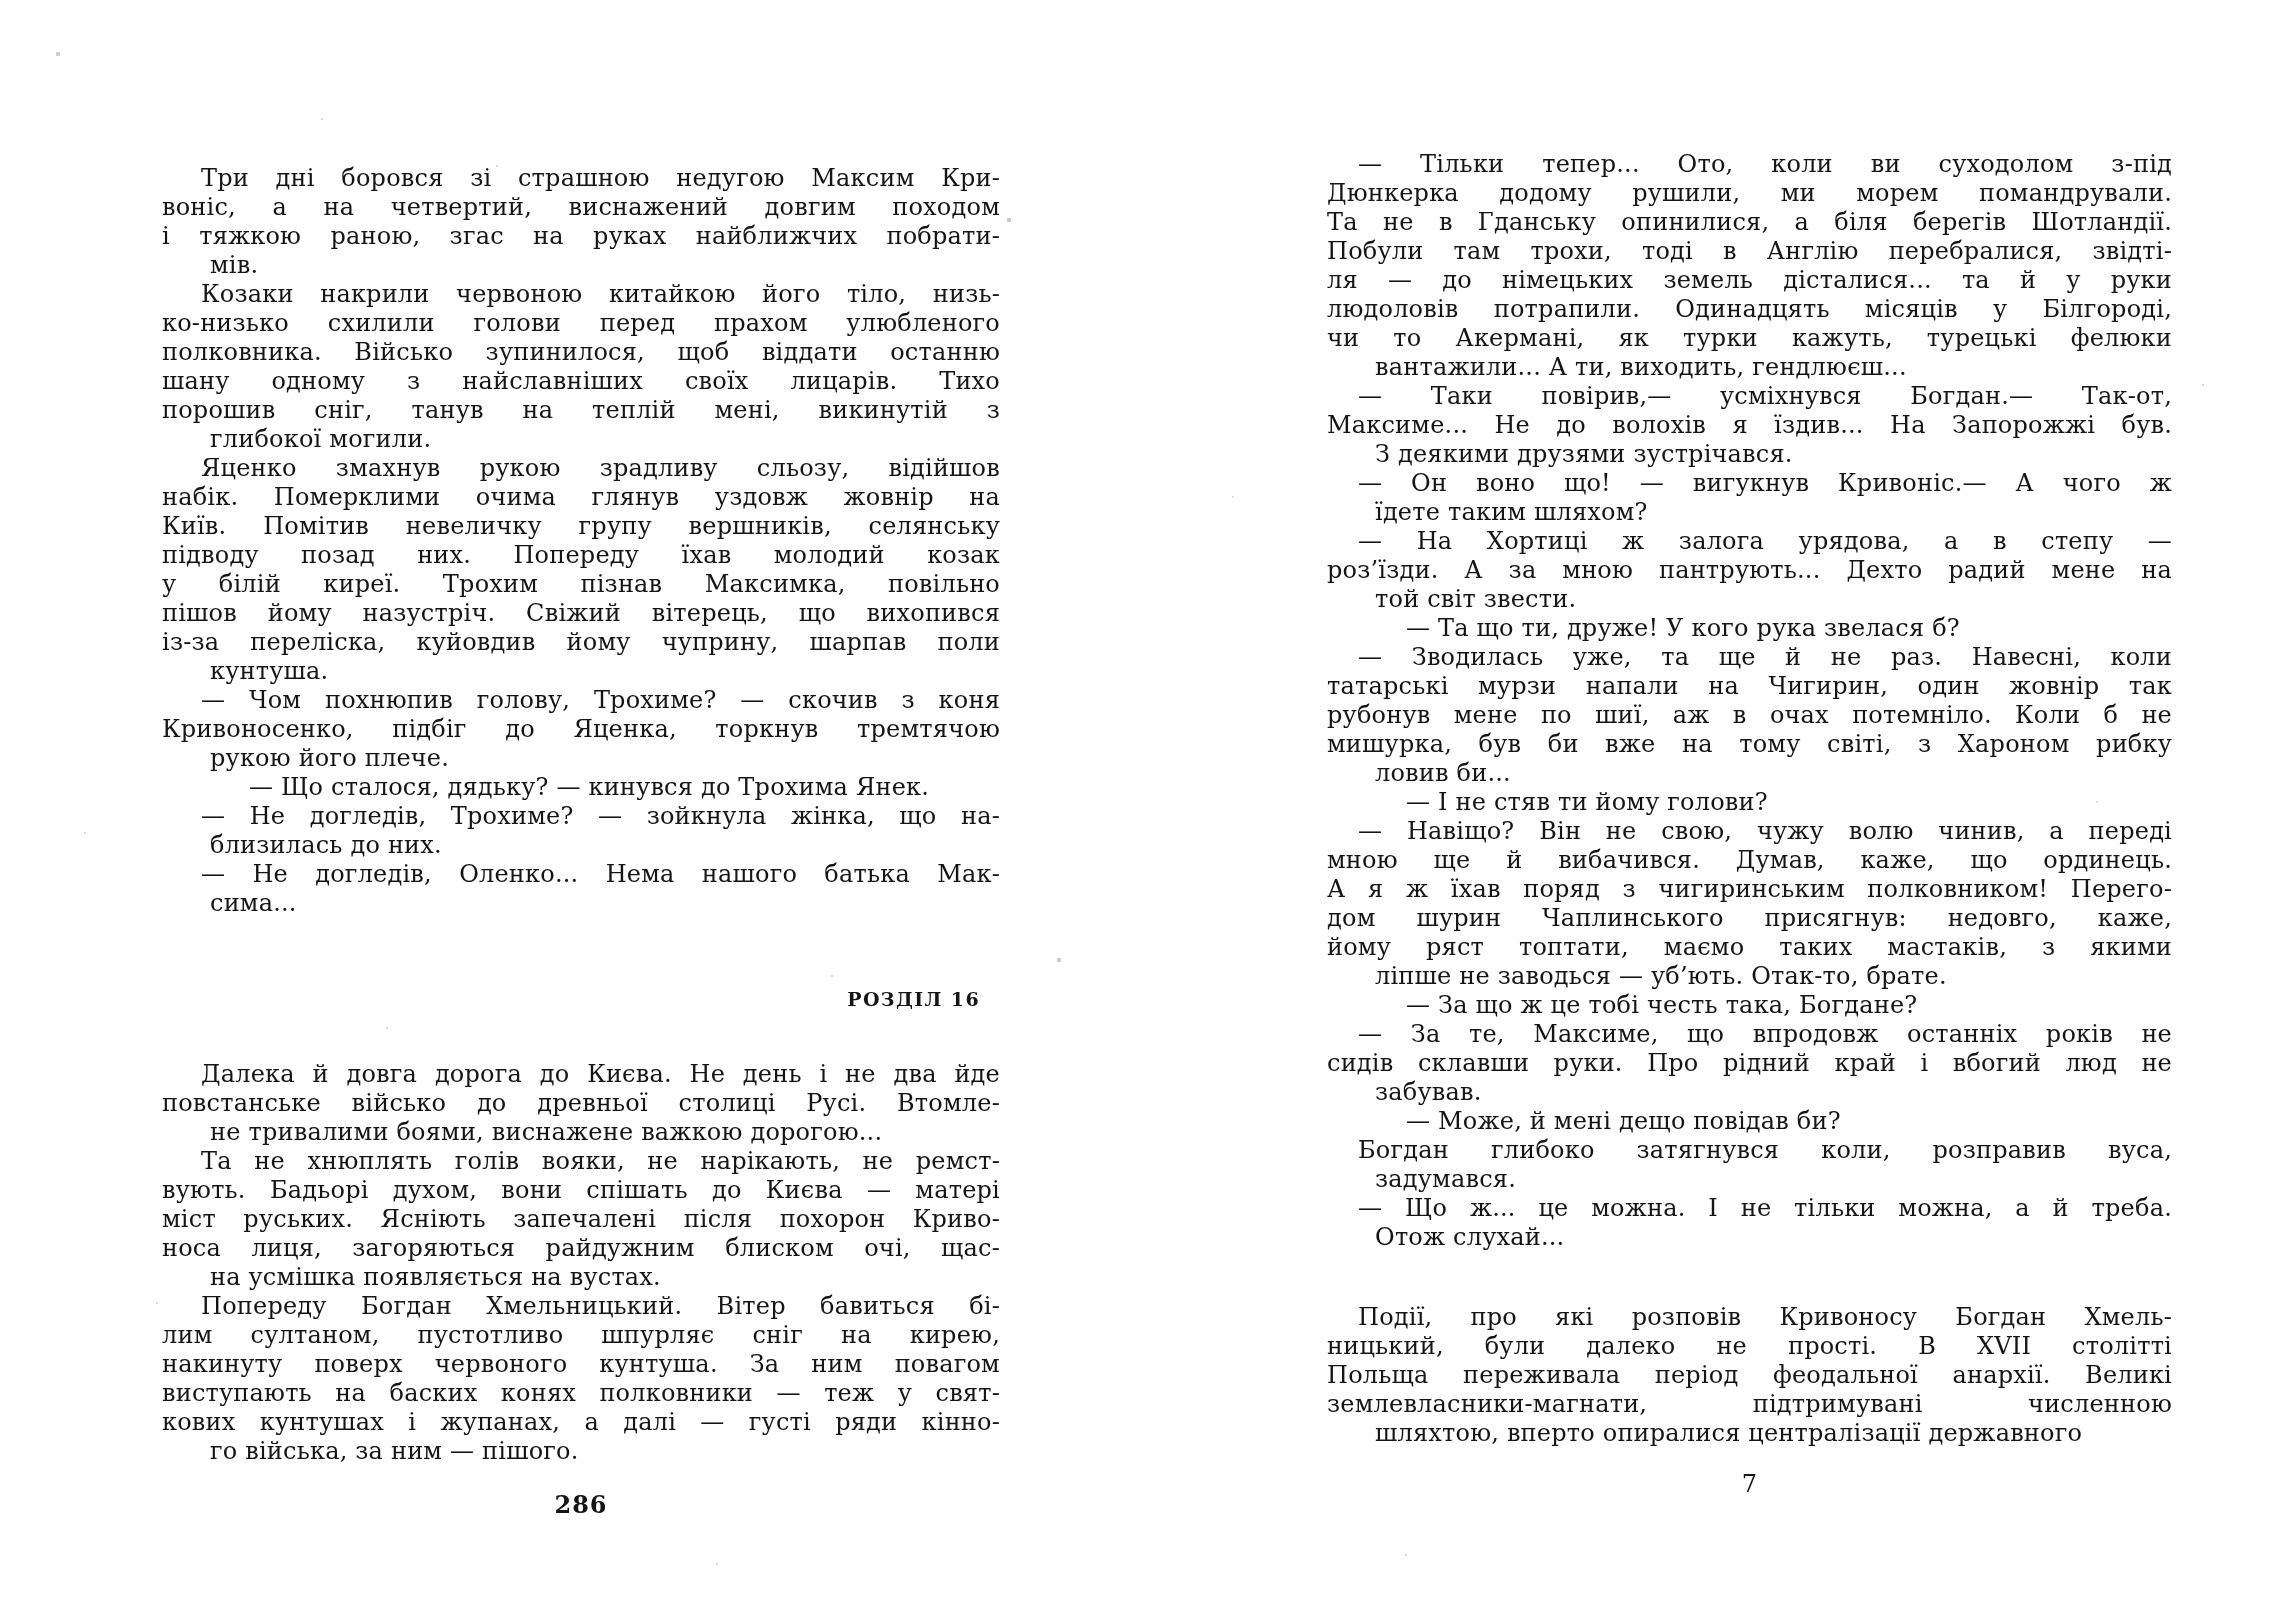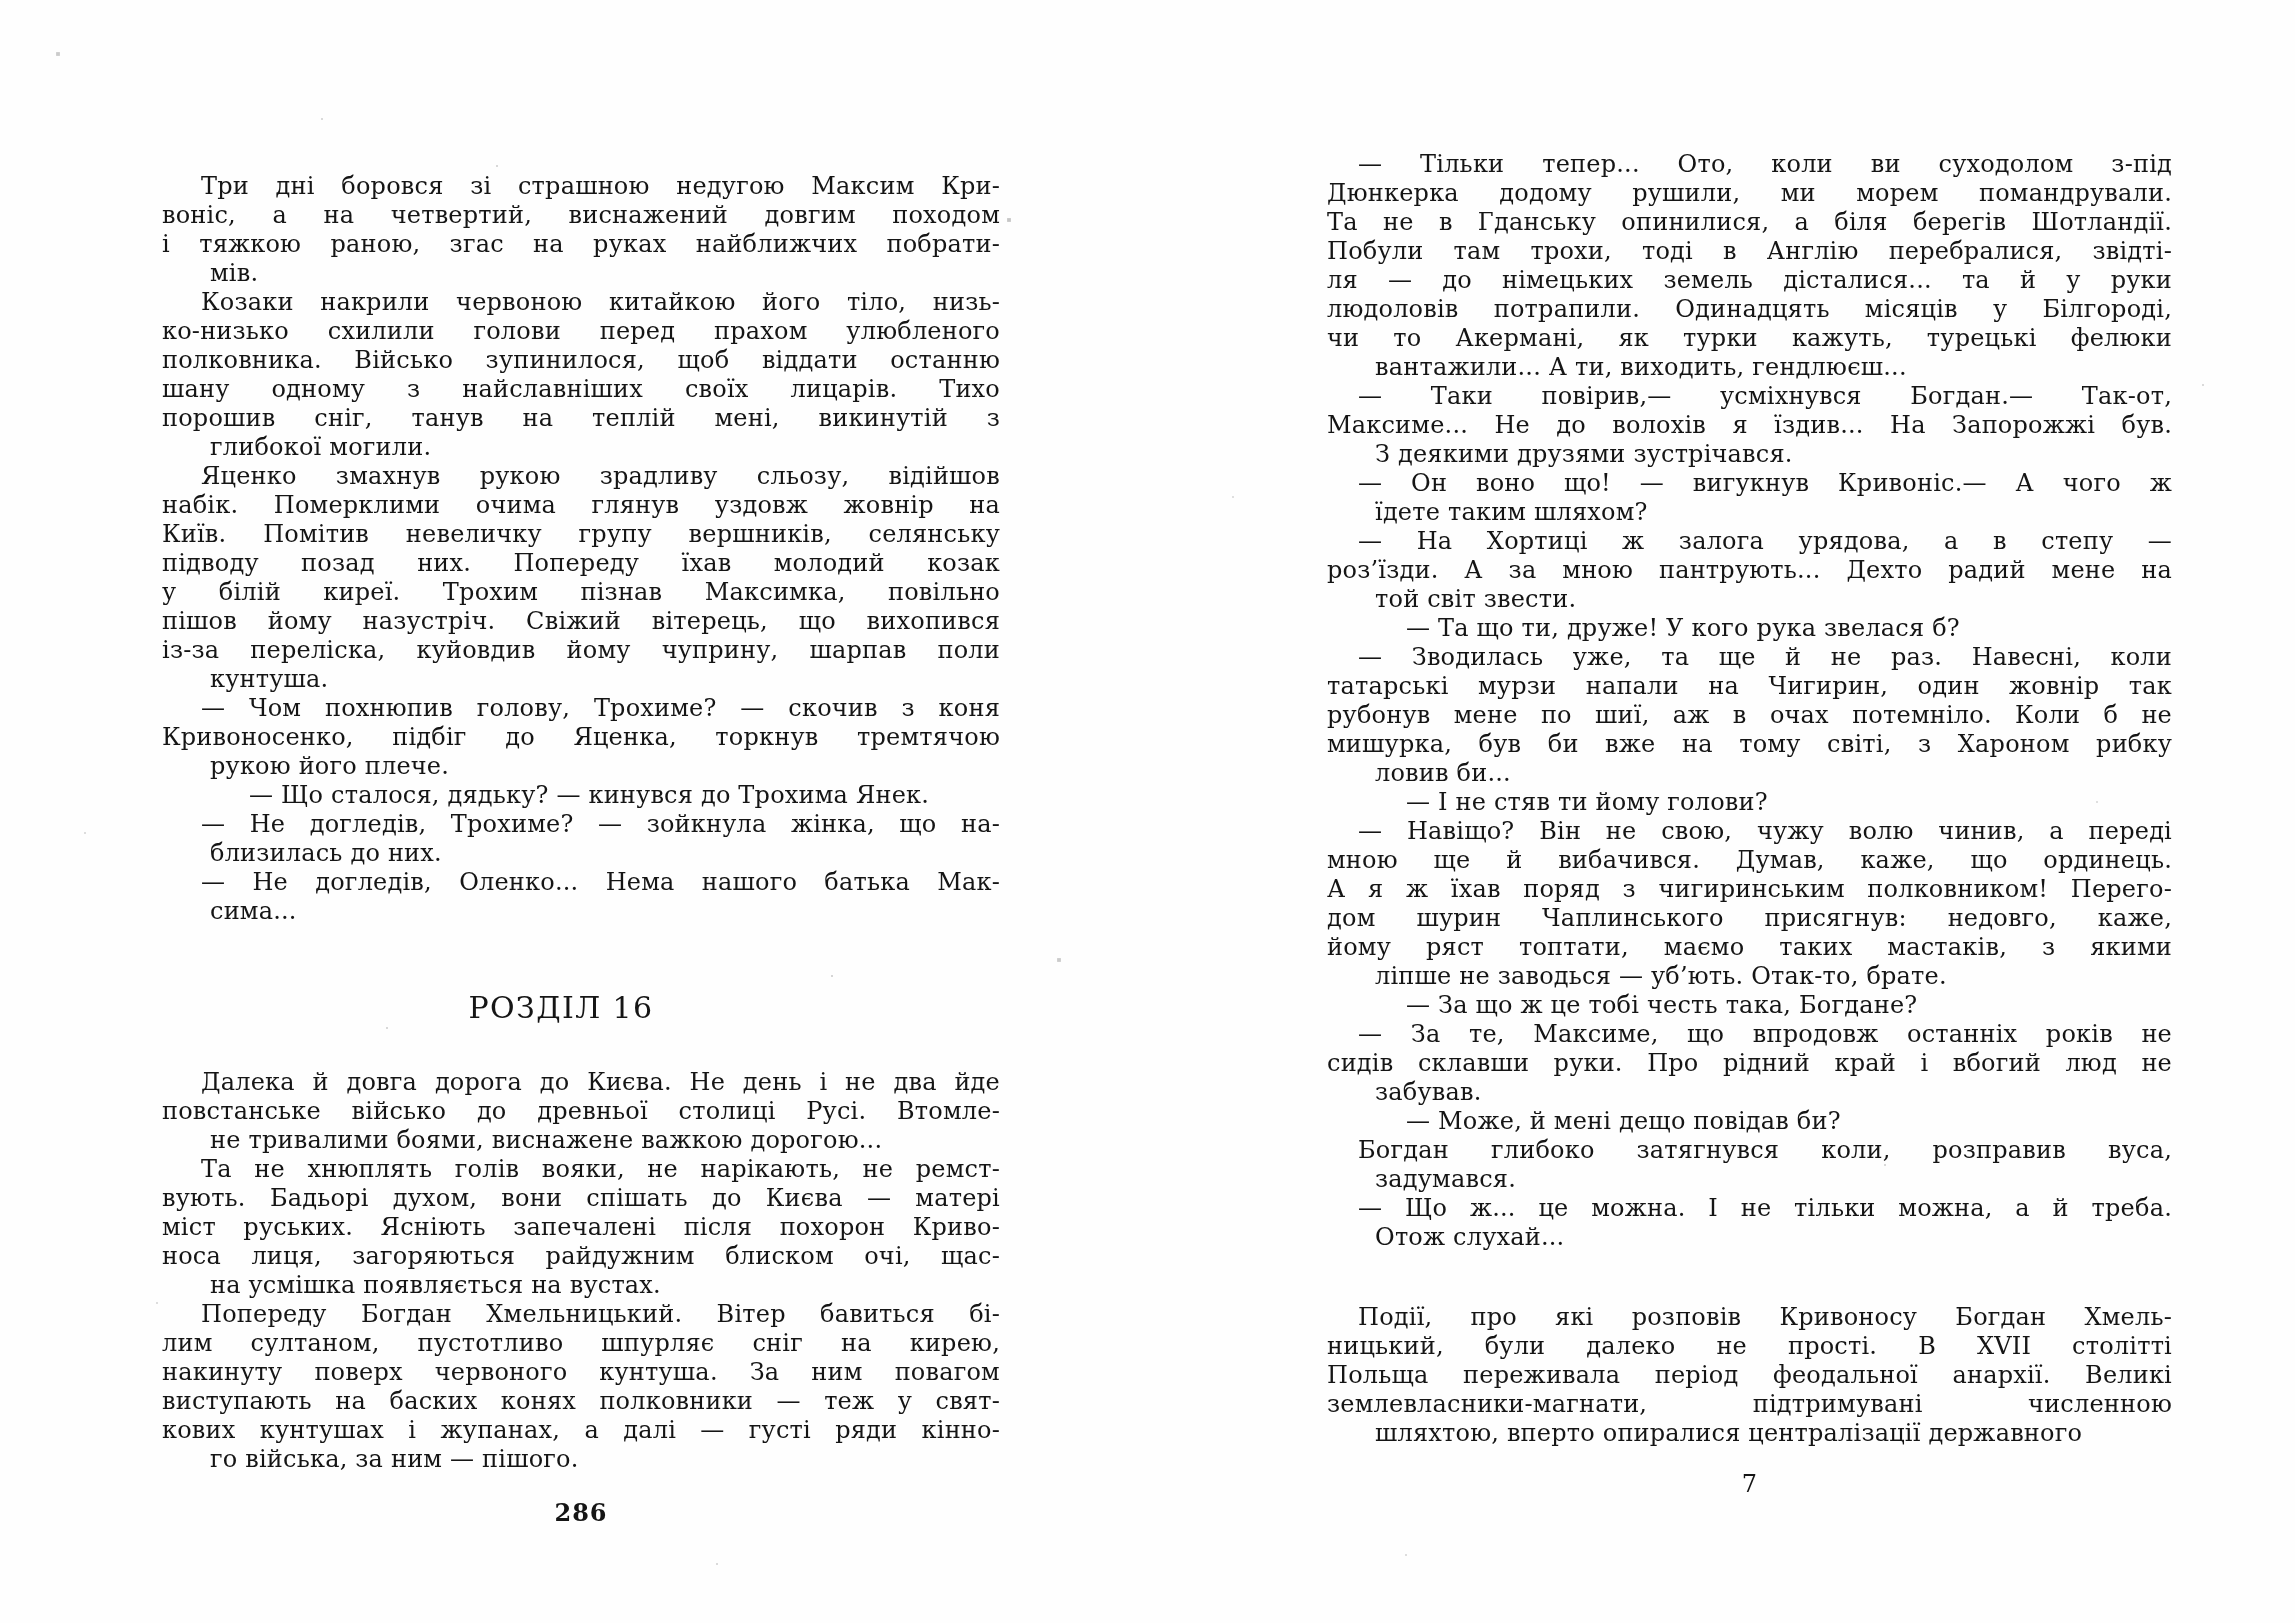--- a/index.html
+++ b/index.html
@@ -9,43 +9,43 @@
   .spread {
     position: relative;
     width: 2296px;
     height: 1624px;
     background: #fefefe;
     overflow: hidden;
     font-family: "DejaVu Serif", "Liberation Serif", serif;
     color: #151515;
   }
   .page { position: absolute; }
-  #left-page  { left: 162px;  top: 172px; width: 838px; }
+  #left-page  { left: 162px;  top: 164px; width: 838px; }
   #right-page { left: 1327px; top: 150px; width: 845px; }
 
   .para { margin: 0; }
   .line {
     font-size: 24px;
     line-height: 29px;
     text-align: justify;
     text-align-last: justify;
     -moz-text-align-last: justify;
     white-space: normal;
     letter-spacing: 0.2px;
   }
   #left-page  .line.first { text-indent: 39px; }
   #right-page .line.first { text-indent: 31px; }
   .line.last { text-align-last: left; margin-left: 48px; -moz-text-align-last: left; }
 
   .chapter-heading {
-    font-weight: normal;
-    font-size: 30px;
+    font-weight: bold;
+    font-size: 19px;
     line-height: 33px;
     letter-spacing: 1.4px;
-    text-align: center;
+    text-align: right;
     margin: 65px 0 44px 0;
     position: relative;
     left: -20px;
   }
   .section-gap { height: 51px; }
 
   .page-number {
     text-align: center;
     font-size: 24px;
     line-height: 27.5px;

